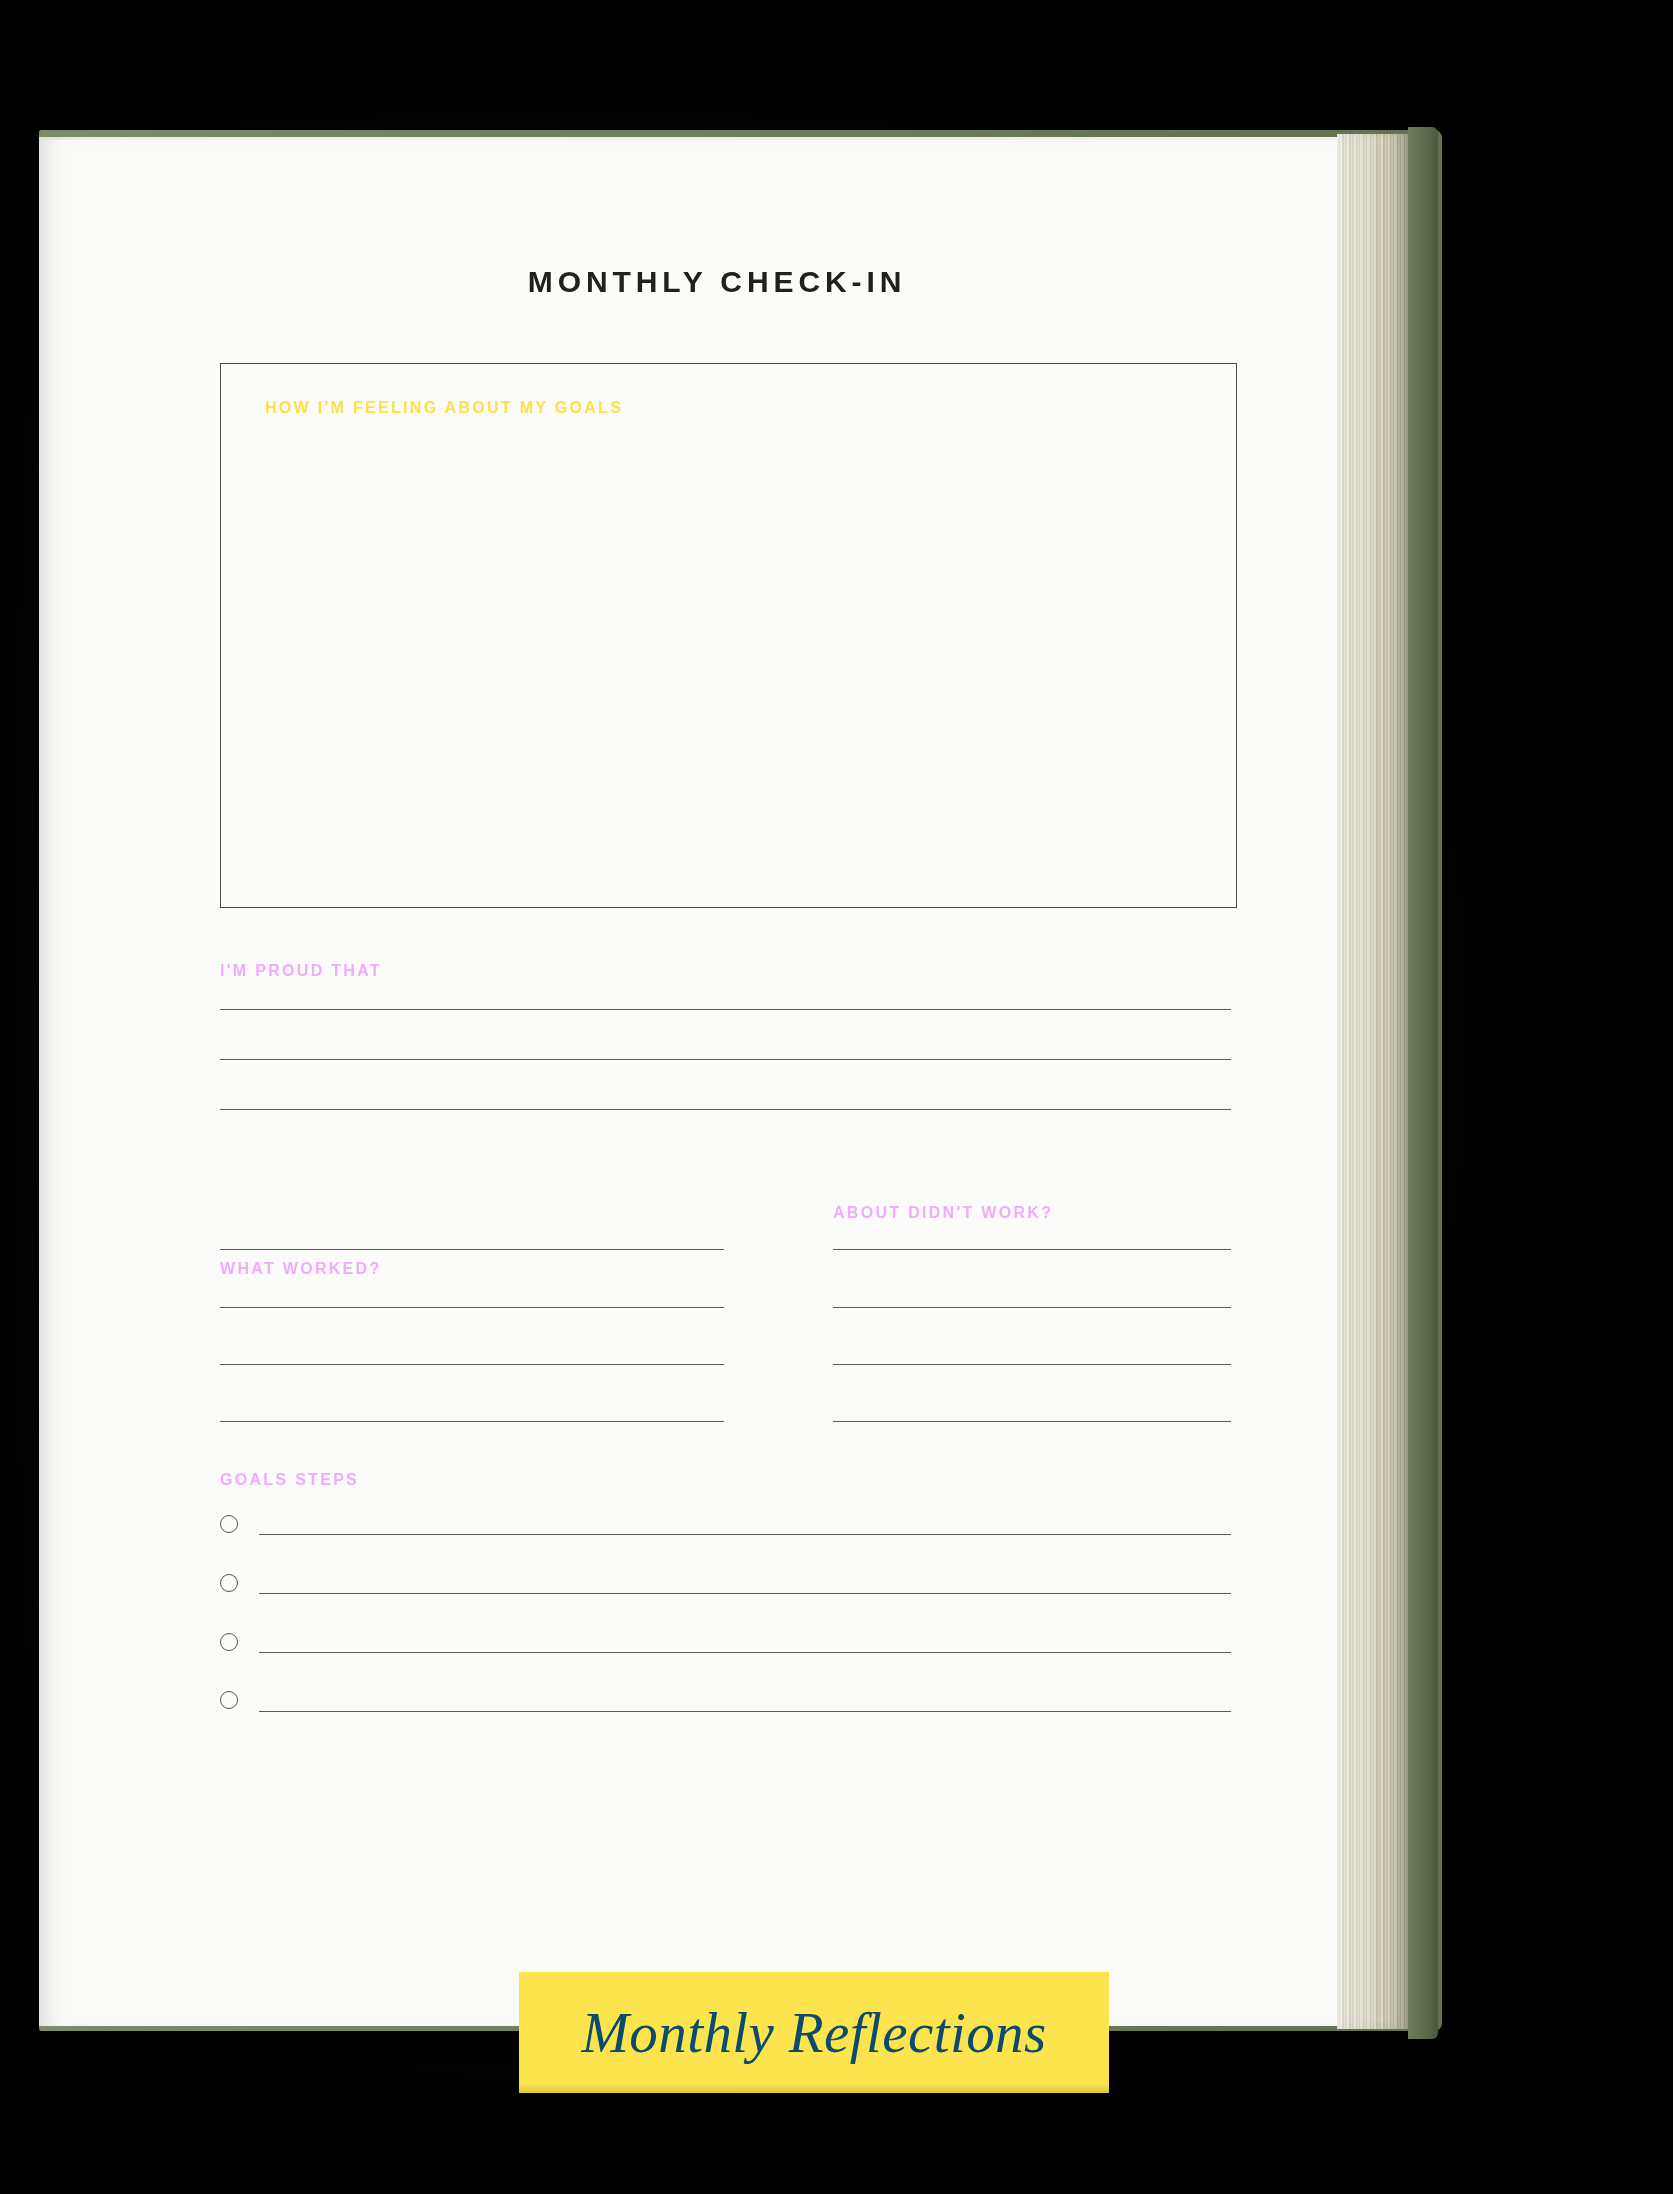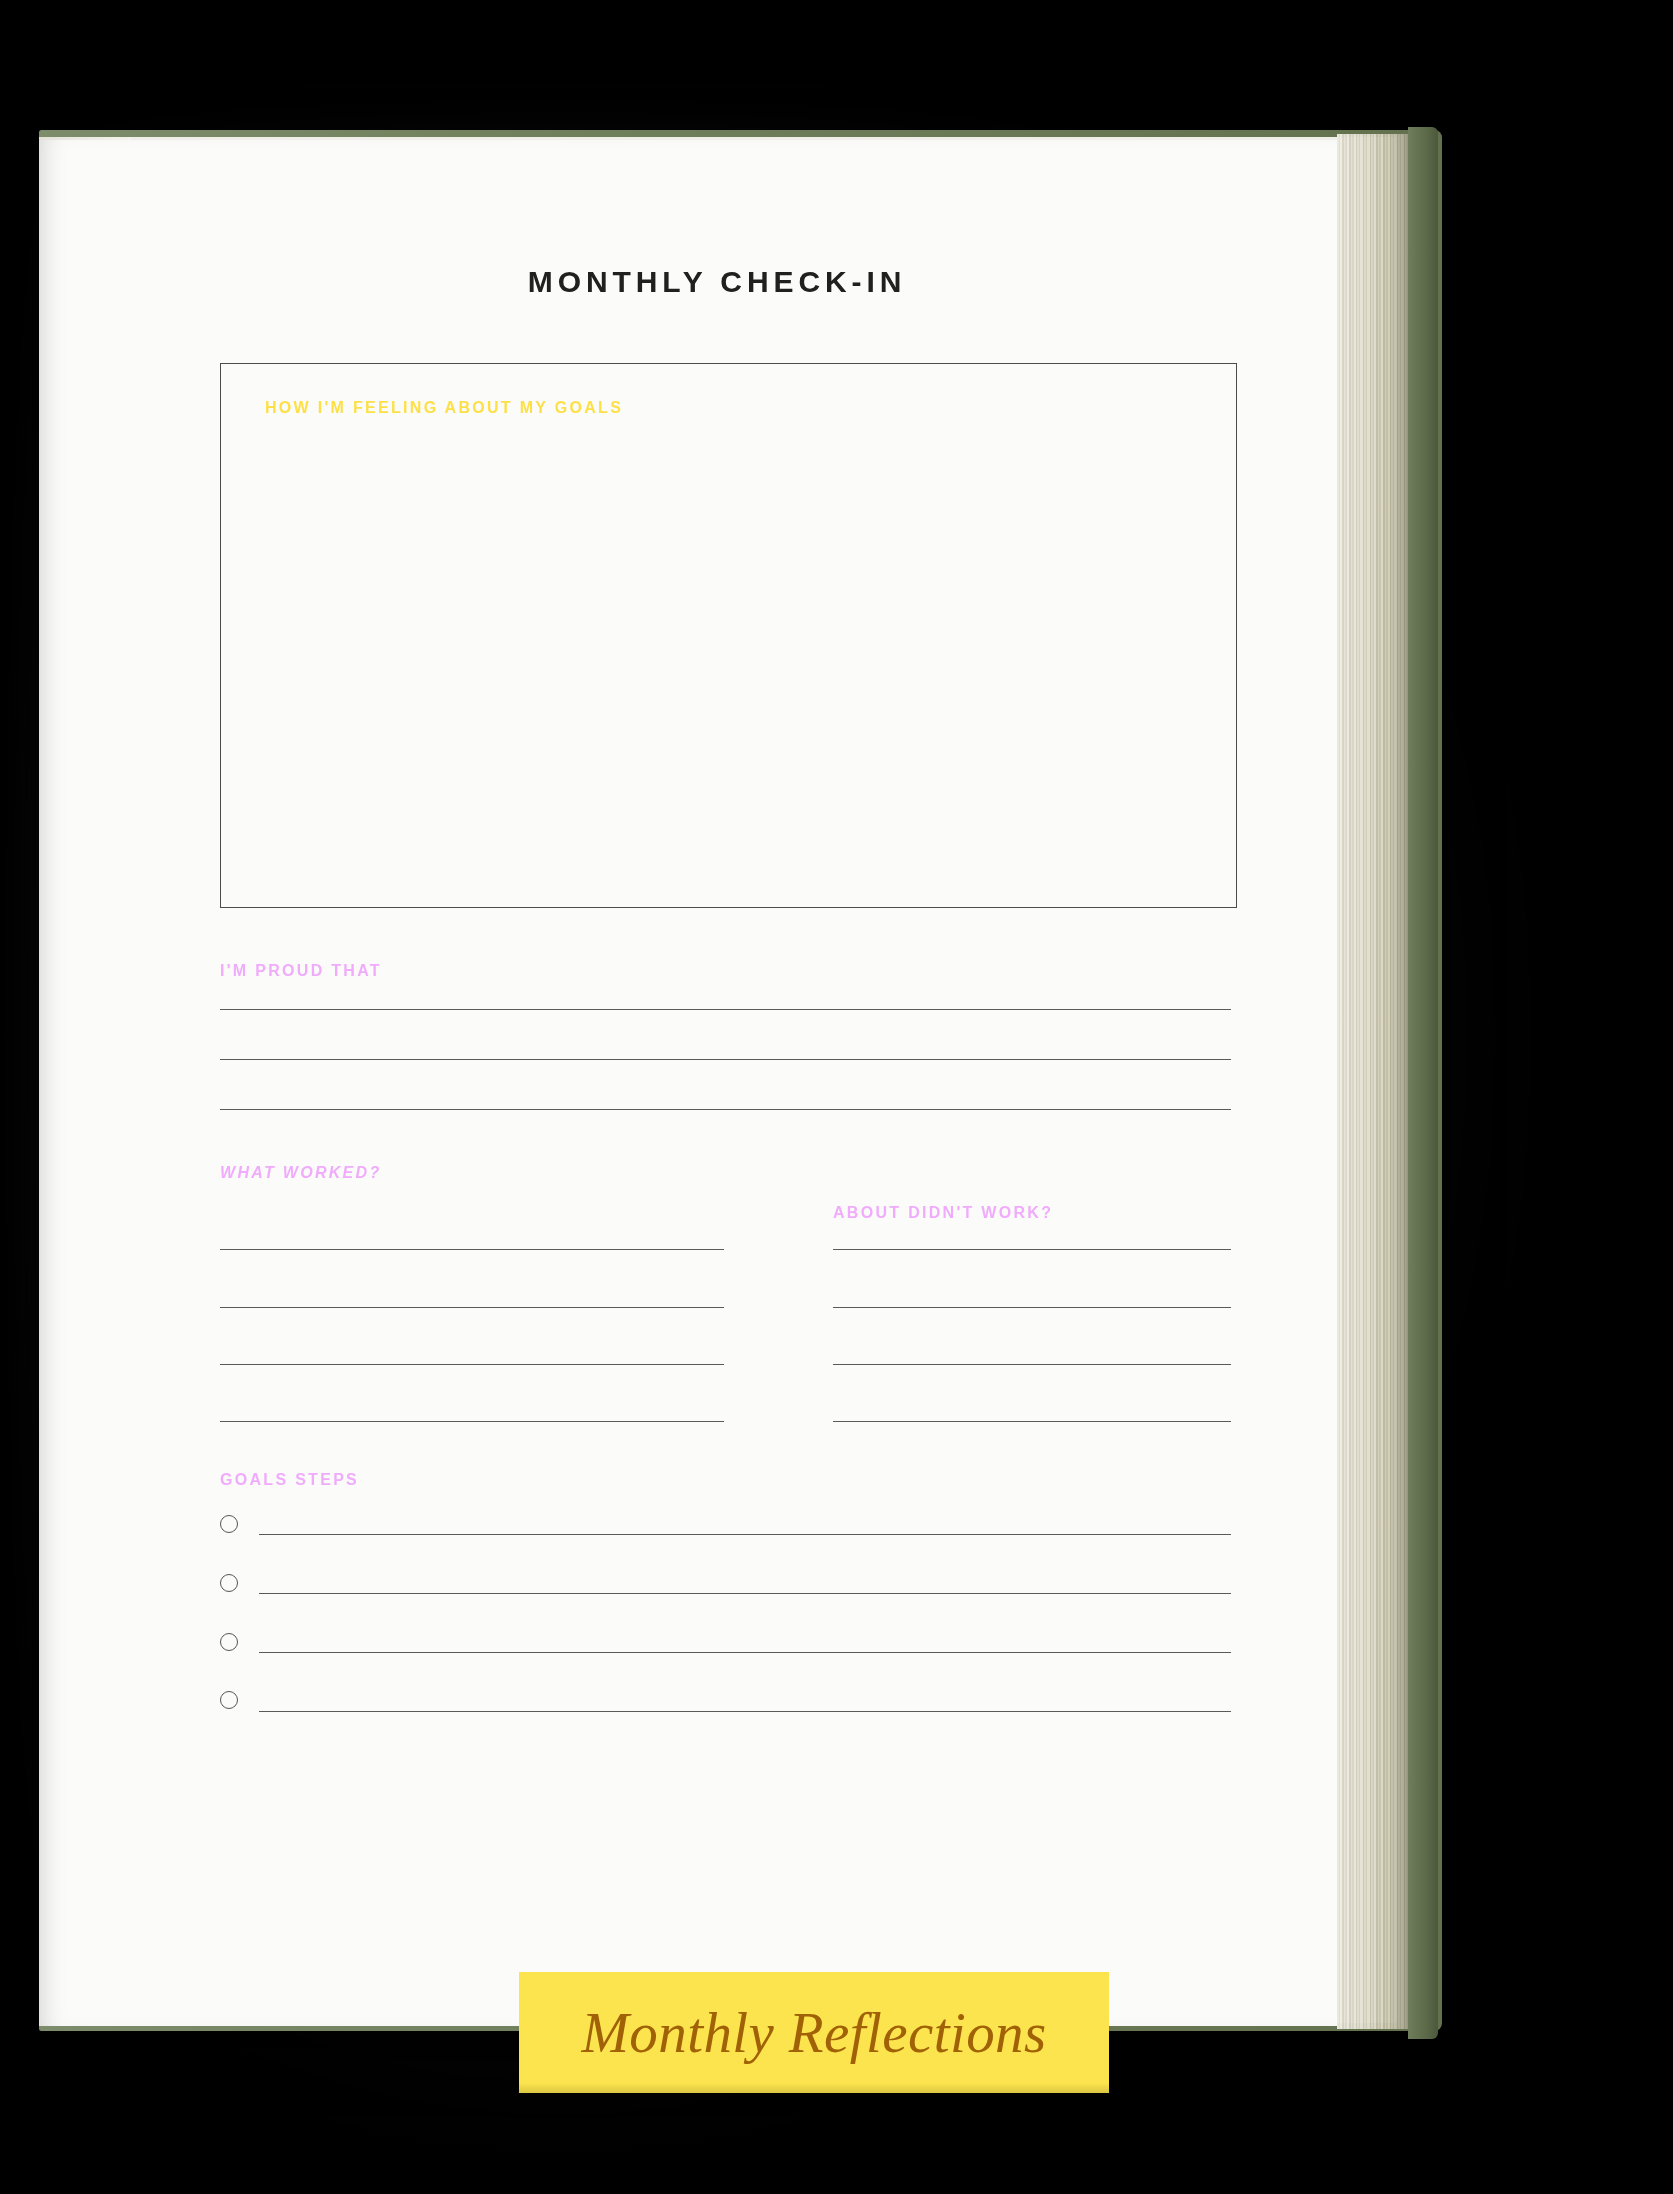--- a/index.html
+++ b/index.html
@@ -158,21 +158,21 @@
     color: #f0abfc;
   }
 
   .rule {
     position: absolute;
     height: 0;
     border-top: 1.5px solid #5a5a57;
   }
 
   .proud-label { left: 181px; top: 822px; }
-  .worked-label { left: 181px; top: 1024px; font-style: italic; }
+  .worked-label { left: 181px; top: 1120px; }
   .didnt-label { left: 794px; top: 1064px; }
   .next-label { left: 181px; top: 1331px; }
 
   .checkbox {
     position: absolute;
     width: 18px;
     height: 18px;
     border: 1.5px solid #55554f;
     border-radius: 50%;
     box-sizing: border-box;
@@ -187,21 +187,21 @@
     height: 121px;
     background: #fbe44d;
     display: flex;
     align-items: center;
     justify-content: center;
   }
   .caption-text {
     font-family: "Liberation Serif", serif;
     font-style: italic;
     font-size: 57px;
-    color: #a16207;
+    color: #0c4a6e;
     letter-spacing: 0.4px;
   }
 
   .bottom-fade {
     position: absolute;
     left: 0;
     top: 2083px;
     width: 1674px;
     height: 112px;
     background: linear-gradient(180deg, rgba(0,0,0,0) 0%, #000 70%);

